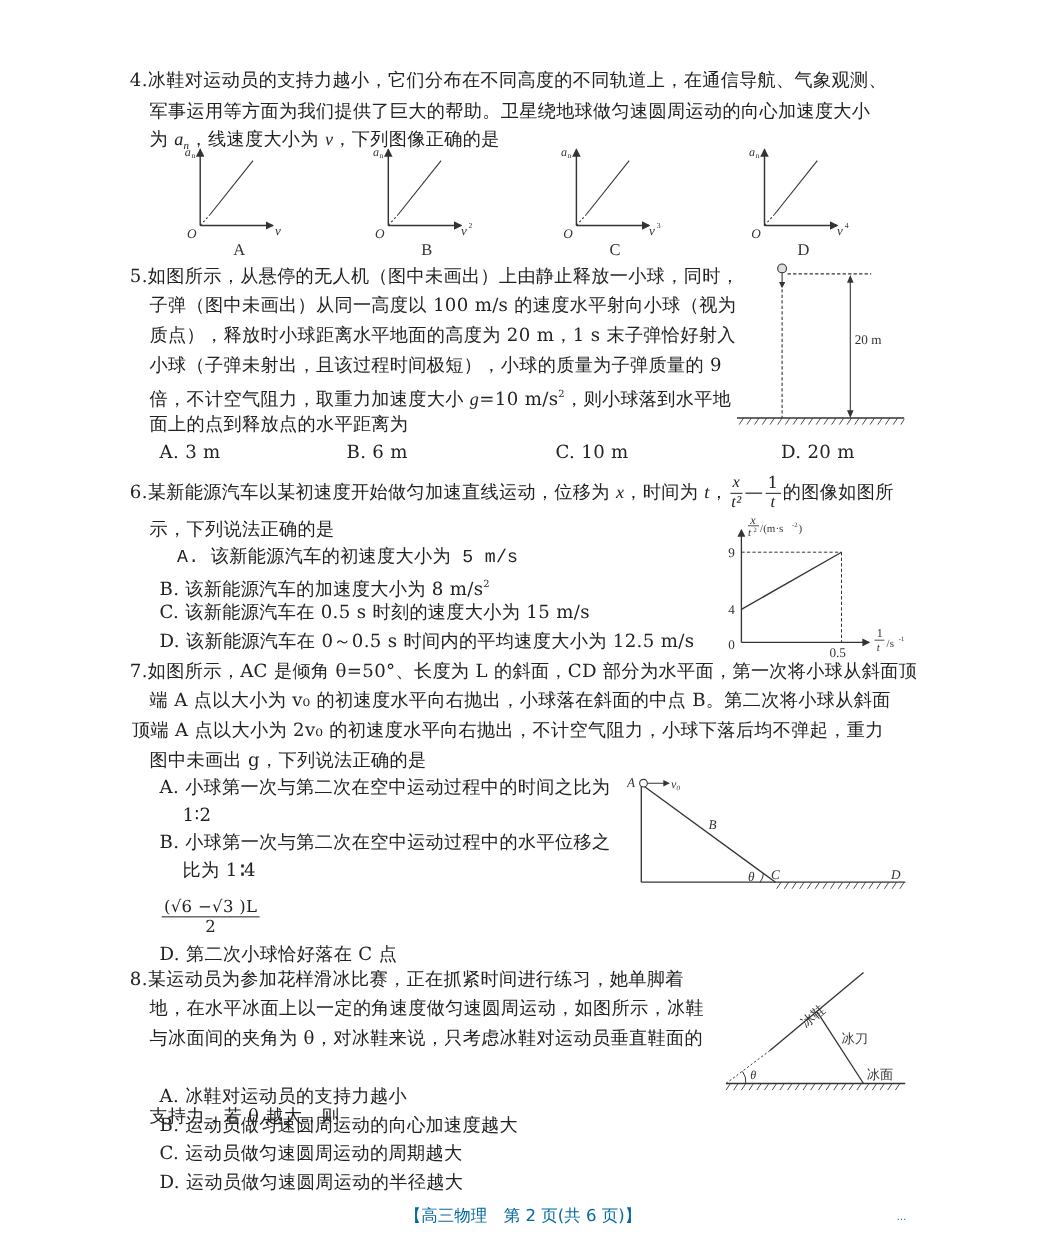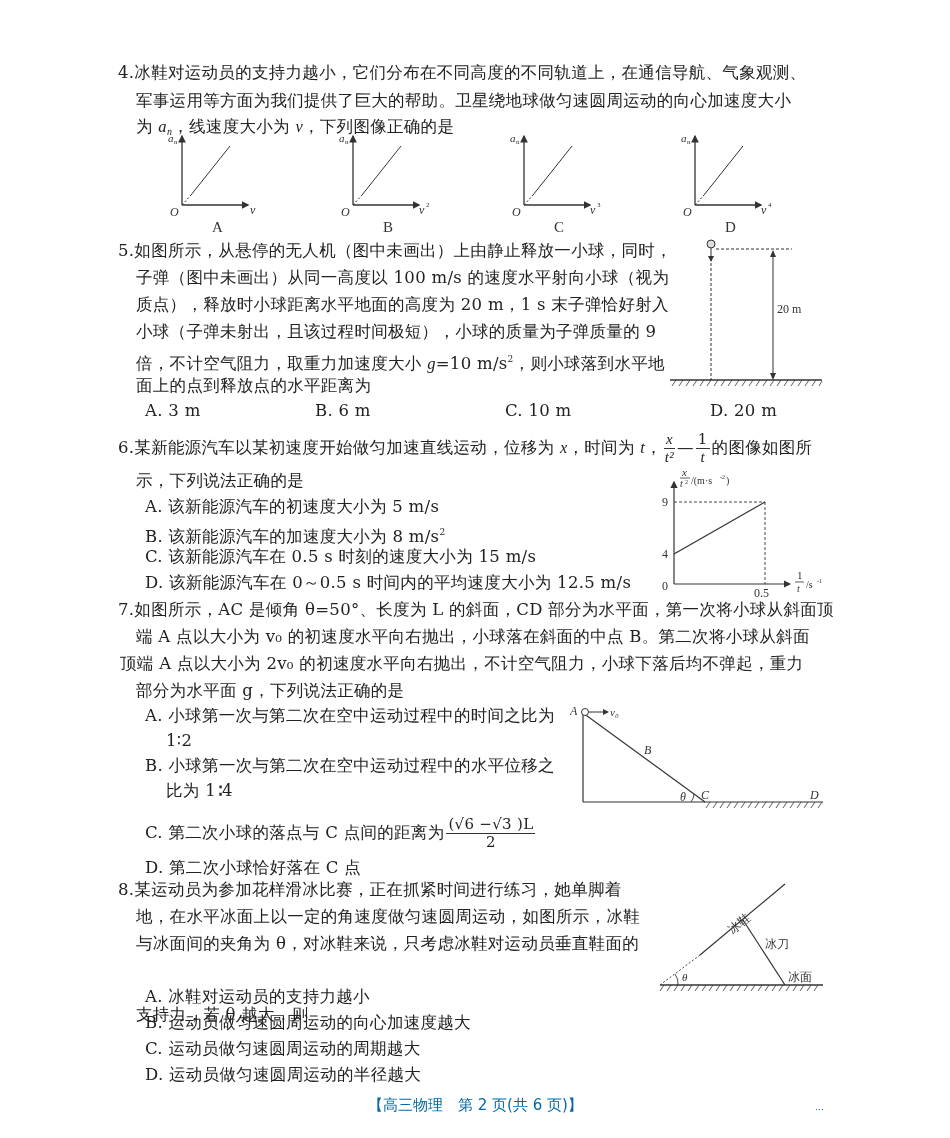--- a/index.html
+++ b/index.html
@@ -146,21 +146,21 @@
         <line x1="159" y1="151" x2="162" y2="146"></line>
     </g>
   </svg>
 </div>
 
 <div>
   <div class="line" style="left:118px;top:431px;line-height:34px;">
     <span>6.</span><span>某新能源汽车以某初速度开始做匀加速直线运动，位移为 </span><span class="it">x</span><span>，时间为 </span><span class="it">t</span><span>，</span><span class="frac"><span class="num it">x</span><span class="it">t²</span></span><span>—</span><span class="frac"><span class="num">1</span><span class="it">t</span></span><span>的图像如图所</span>
   </div>
   <div class="line" style="left:136px;top:470px;">示，下列说法正确的是</div>
-  <div class="line" style="left:145px;top:496px;">A. 该新能源汽车的初速度大小为 5 m/s</div>
+  <div class="line" style="left:161px;top:496px;font-family:Liberation Mono, monospace;">A. 该新能源汽车的初速度大小为 5 m/s</div>
   <div class="line" style="left:145px;top:521px;"><span>B. 该新能源汽车的加速度大小为 8 m/s</span><span class="sup">2</span></div>
   <div class="line" style="left:145px;top:546px;">C. 该新能源汽车在 0.5 s 时刻的速度大小为 15 m/s</div>
   <div class="line" style="left:145px;top:572px;">D. 该新能源汽车在 0～0.5 s 时间内的平均速度大小为 12.5 m/s</div>
 
   <svg class="abs" style="left:650px;top:460px;" width="200" height="140">
     <defs>
       <marker id="arr3" markerWidth="6" markerHeight="6" refX="5" refY="3" orient="auto">
         <path d="M0,0 L6,3 L0,6 Z" fill="#333"></path>
       </marker>
     </defs>
@@ -187,27 +187,27 @@
     <text x="147" y="132" font-size="10" font-style="italic">t</text>
     <text x="156" y="128" font-size="10">/s</text>
       <text x="167" y="123" font-size="6">-1</text>
   </svg>
 </div>
 
 <div>
   <div class="line" style="left:118px;top:599px;"><span>7.</span><span>如图所示，AC 是倾角 θ=50°、长度为 L 的斜面，CD 部分为水平面，第一次将小球从斜面顶</span></div>
   <div class="line" style="left:136px;top:626px;">端 A 点以大小为 v₀ 的初速度水平向右抛出，小球落在斜面的中点 B。第二次将小球从斜面</div>
   <div class="line" style="left:120px;top:653px;">顶端 A 点以大小为 2v₀ 的初速度水平向右抛出，不计空气阻力，小球下落后均不弹起，重力</div>
-  <div class="line" style="left:136px;top:680px;">部分为水平面 g，下列说法正确的是</div>
+  <div class="line" style="left:136px;top:680px;">图中未画出 g，下列说法正确的是</div>
   <div class="line" style="left:145px;top:705px;">A. 小球第一次与第二次在空中运动过程中的时间之比为</div>
   <div class="line" style="left:166px;top:730px;">1∶2</div>
   <div class="line" style="left:145px;top:755px;">B. 小球第一次与第二次在空中运动过程中的水平位移之</div>
   <div class="line" style="left:166px;top:780px;">比为 1∶4</div>
   <div class="line" style="left:145px;top:813px;line-height:40px;">
-    <span>C. 第二次小球的落点与 C 点间的距离为</span><span class="frac"><span class="num">(√6 −√3 )L</span><span>2</span></span>
+    <span class="frac"><span class="num">(√6 −√3 )L</span><span>2</span></span>
   </div>
   <div class="line" style="left:145px;top:857px;">D. 第二次小球恰好落在 C 点</div>
 
   <svg class="abs" style="left:570px;top:695px;" width="280" height="120">
     <line x1="13" y1="18" x2="13" y2="107" stroke="#333" stroke-width="1.2"></line>
     <line x1="13" y1="107" x2="253" y2="107" stroke="#333" stroke-width="1.2"></line>
     <line x1="13" y1="18" x2="135" y2="107" stroke="#333" stroke-width="1.2"></line>
     <circle cx="15" cy="17" r="3.5" fill="#fff" stroke="#333" stroke-width="1"></circle>
     <line x1="19" y1="17" x2="35" y2="17" stroke="#333" stroke-width="1"></line>
     <path d="M33,14 L39,17 L33,20 Z" fill="#333"></path>

